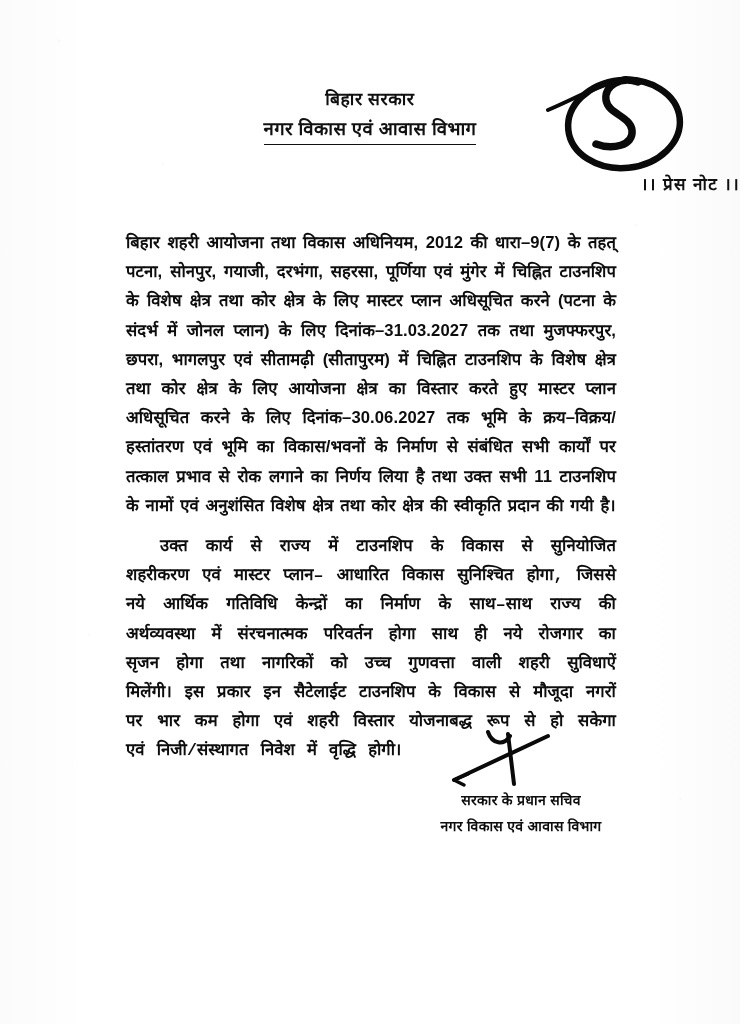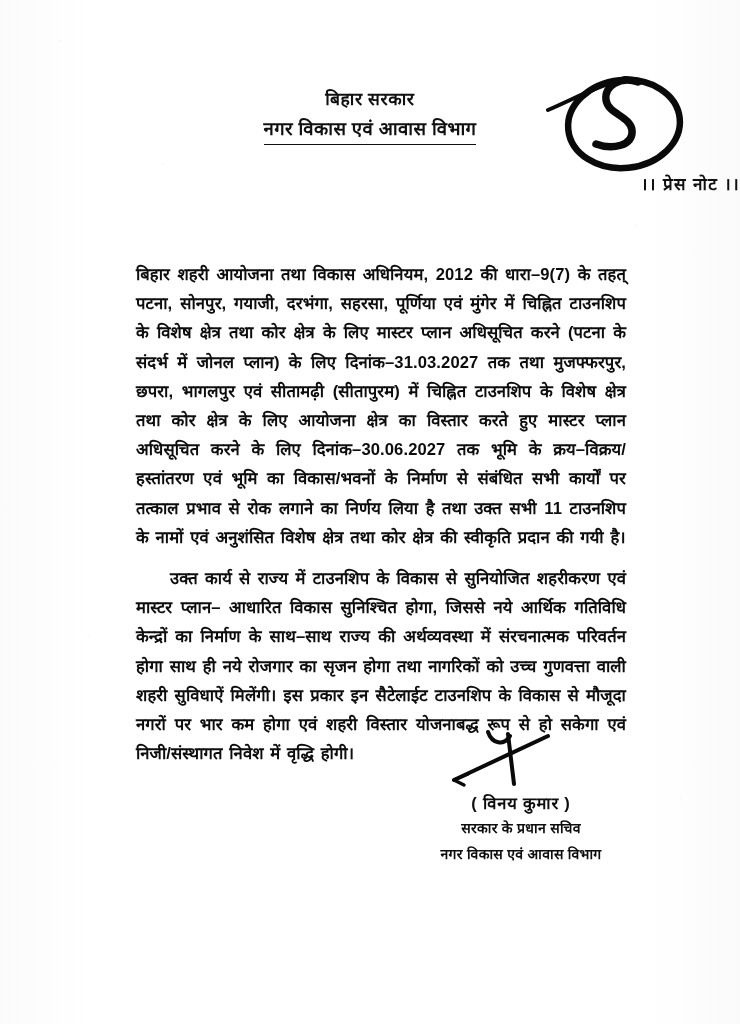--- a/index.html
+++ b/index.html
@@ -82,37 +82,37 @@
     top: 52px;
     left: 546px;
     width: 150px;
     height: 130px;
   }
 
   
   .body-text {
     position: absolute;
     top: 228px;
-    left: 136px;
+    left: 126px;
     width: 490px;
-    margin-top: 32px;
   }
   .para {
     font-size: 16.6px;
     line-height: 29.2px;
     text-align: justify;
     text-align-last: left;
     letter-spacing: 0.1px;
     color: #0d0d0d;
     font-weight: 600;
     margin: 0;
     word-spacing: 2px;
   }
   .para + .para {
     margin-top: 12px;
+    font-family: Liberation Mono, monospace;
   }
   .para.indent {
     text-indent: 34px;
   }
 
   
   .signature-block {
     position: absolute;
     top: 726px;
     left: 392px;
@@ -169,19 +169,18 @@
 
     <div class="signature-block">
       <div class="sig-mark">
         <svg viewBox="0 0 258 62" width="258" height="62" aria-hidden="true">
           <path d="M96 6 C 100 18, 112 20, 118 10" fill="none" stroke="#0a0a0a" stroke-width="4" stroke-linecap="round"></path>
           <path d="M116 8 L 122 58" fill="none" stroke="#0a0a0a" stroke-width="4" stroke-linecap="round"></path>
           <path d="M156 10 L 62 54" fill="none" stroke="#0a0a0a" stroke-width="4" stroke-linecap="round"></path>
           <path d="M62 54 L 76 48 M62 54 L 72 59" fill="none" stroke="#0a0a0a" stroke-width="3.5" stroke-linecap="round"></path>
         </svg>
       </div>
-      <div class="sig-name">( विनय कुमार )</div>
       <div class="sig-line">सरकार के प्रधान सचिव</div>
       <div class="sig-line">नगर विकास एवं आवास विभाग</div>
     </div>
 
   </div>
 </div>
 
 </body></html>

